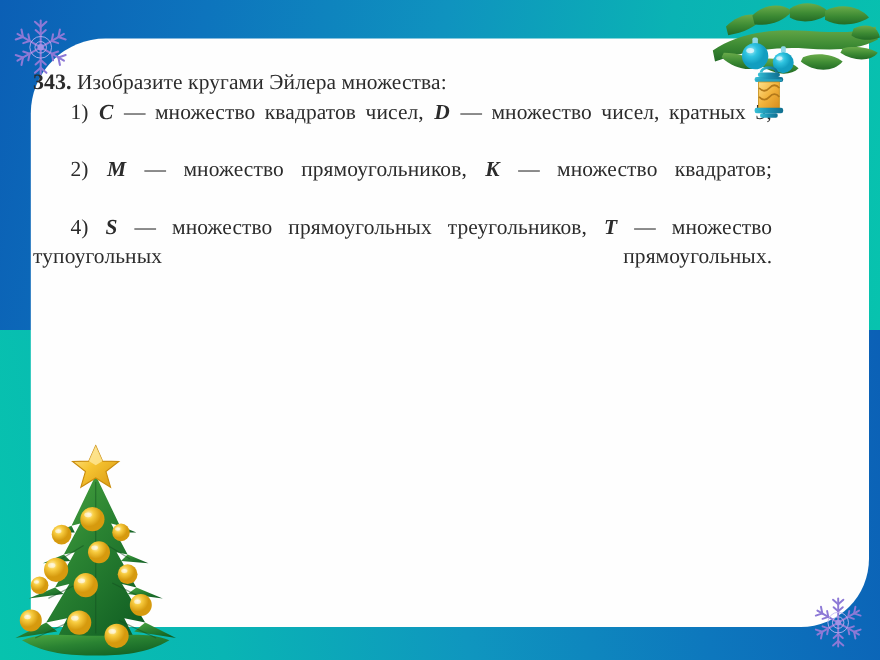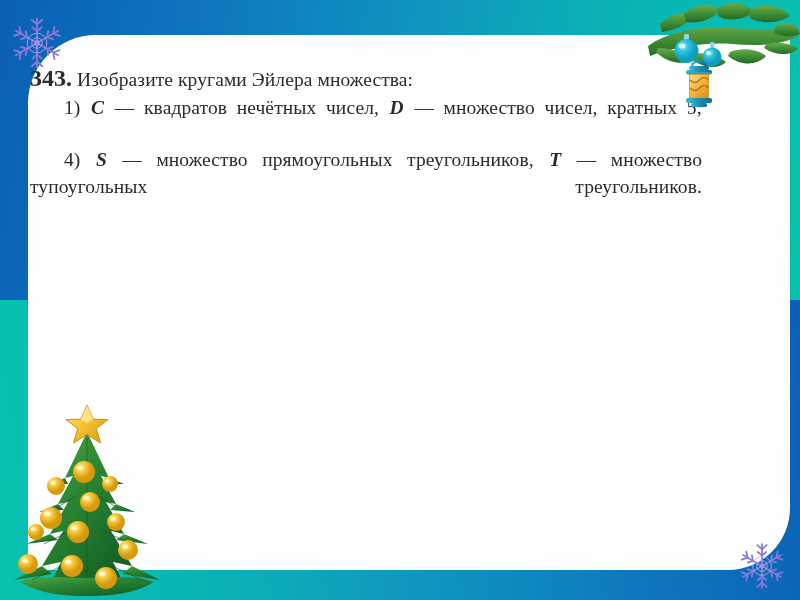--- a/index.html
+++ b/index.html
@@ -59,21 +59,21 @@
     font-size: 19.5px;
     line-height: 1.34;
     letter-spacing: 0.1px;
   }
   .task-line {
     margin: 0 0 1px 0;
     white-space: normal;
   }
   .task-num {
     font-weight: bold;
-    font-size: 24px;
+    font-size: 20px;
     letter-spacing: 0;
   }
   .task-head {
     font-weight: 400;
   }
   .item {
     margin: 0;
     padding-left: 0;
     text-align: justify;
     text-justify: inter-word;
@@ -120,28 +120,32 @@
 
   <div class="textblock">
 
     <div class="task-line">
       <span class="task-num">343.</span>
       <span class="task-head">Изобразите кругами Эйлера множества:</span>
     </div>
 
     <div class="item item-just">
       <span class="lead">1)</span>
-      <span class="var">C</span><span> — квадратов нечётных чисел, </span><span class="var">D</span><span> — множество чисел, кратных 5;</span>
+      <span class="var">C</span><span> — множество квадратов чисел, </span><span class="var">D</span><span> — множество чисел, кратных 5;</span>
     </div>
 
+    <div class="item item-just">
+      <span class="lead">2)</span>
+      <span class="var">M</span><span> — множество прямоугольников, </span><span class="var">K</span><span> — множество квадратов;</span>
+    </div>
 
 
     <div class="item item-just">
       <span class="lead">4)</span>
-      <span class="var">S</span><span> — множество прямоугольных треугольников, </span><span class="var">T</span><span> — множество тупоугольных треугольников.</span>
+      <span class="var">S</span><span> — множество прямоугольных треугольников, </span><span class="var">T</span><span> — множество тупоугольных прямоугольных.</span>
     </div>
 
   </div>
 
   <svg class="deco snow-tl" viewBox="0 0 100 100">
     <g stroke="#8d79d6" stroke-width="3.2" stroke-linecap="round" fill="none">
       <g id="armTL">
         <line x1="50" y1="50" x2="50" y2="8"></line>
         <line x1="50" y1="18" x2="41" y2="10"></line>
         <line x1="50" y1="18" x2="59" y2="10"></line>

